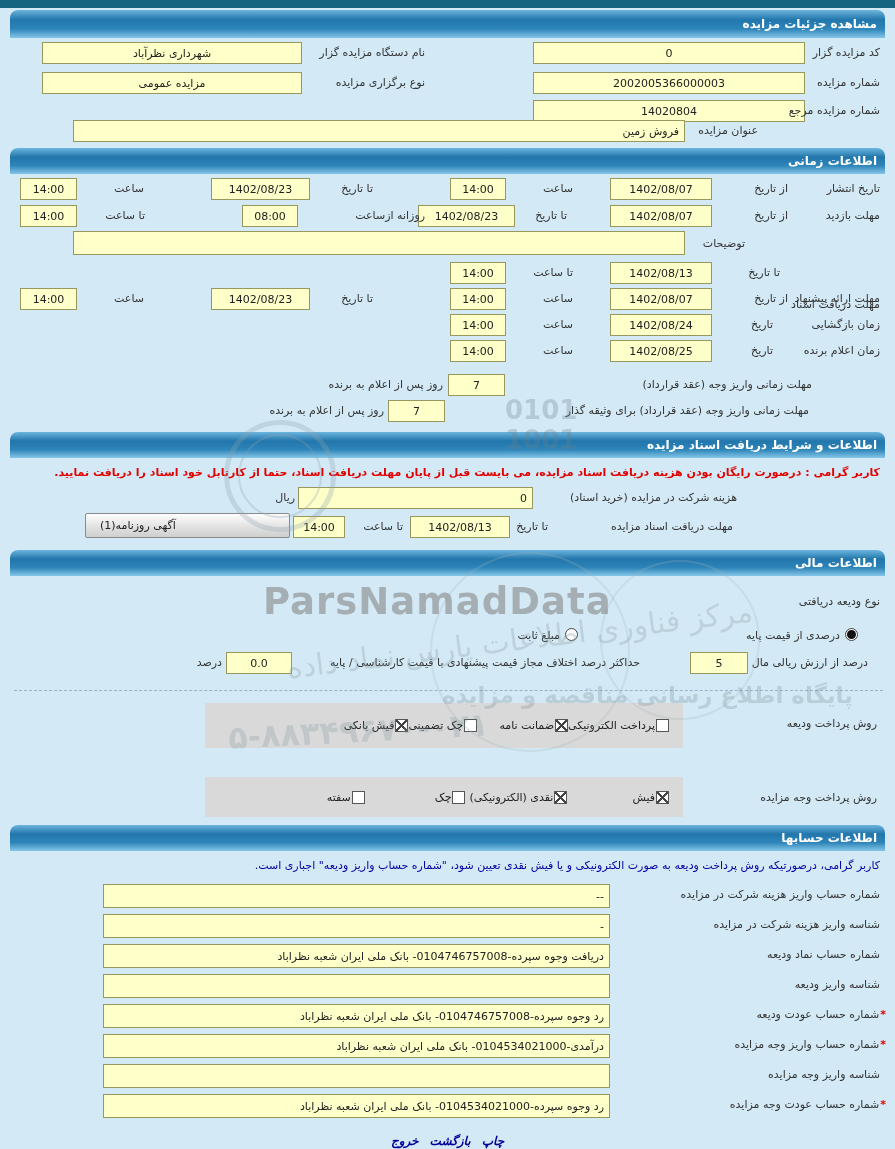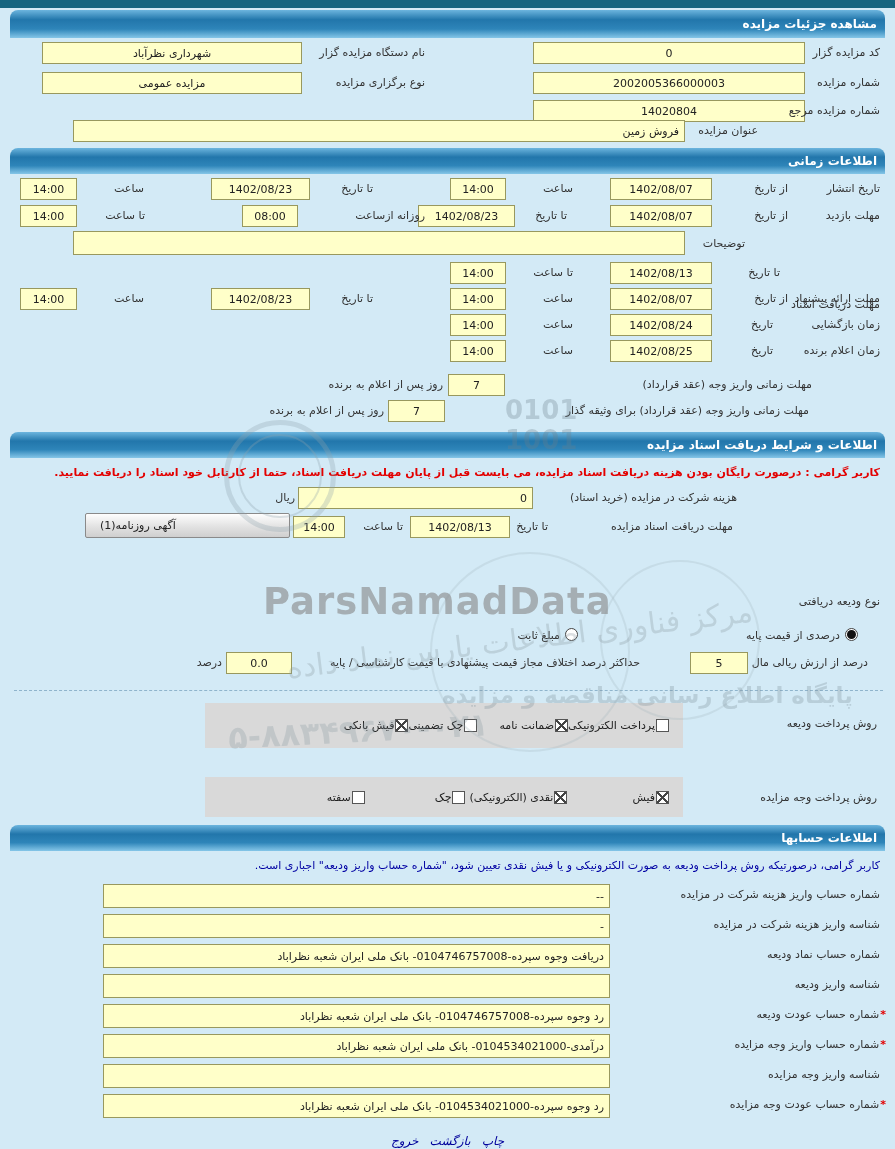--- a/index.html
+++ b/index.html
@@ -28,21 +28,21 @@
   .cb{width:13px;height:13px;background:#fff;border:1px solid #555;box-sizing:border-box;
       margin-left:1px;flex:none;}
   .cb[data-checked="true"]{background-image:
       linear-gradient(45deg,transparent 43%,#444 43%,#444 57%,transparent 57%),
       linear-gradient(-45deg,transparent 43%,#444 43%,#444 57%,transparent 57%);}
   .rdo{position:absolute;width:13px;height:13px;border:1px solid #444;border-radius:50%;
        background:#fff;z-index:3;box-sizing:border-box;}
   .rdo[data-checked="true"]::after{content:"";position:absolute;inset:1px;border-radius:50%;background:#111;}
   .dashes{position:absolute;left:14px;right:12px;border-top:1px dashed #8fb4cc;z-index:1;}
   .footer{position:absolute;left:0;right:0;text-align:center;z-index:3;}
-  .link{color:#00009b;font-weight:normal;font-style:italic;font-size:12px;margin:0 3px;cursor:pointer;}
+  .link{color:#00009b;font-weight:bold;font-style:italic;font-size:12px;margin:0 3px;cursor:pointer;}
   .wm{position:absolute;pointer-events:none;z-index:5;white-space:nowrap;}
   .wm-ring{border-radius:50%;box-sizing:border-box;}
 </style>
 </head>
 <body>
 
 <div class="page">
   <div class="topstrip"></div>
 
   <div class="bar" style="top:10px;height:28px;">
@@ -138,20 +138,23 @@
   <div class="fld start" style="top:487px;right:362px;width:228px;">0</div>
   <span class="sub" style="top:491px;right:600px;">ریال</span>
 
   <span class="lbl" style="top:520px;right:162px;">مهلت دریافت اسناد مزایده</span>
   <span class="sub" style="top:520px;right:347px;">تا تاریخ</span>
   <div class="fld" style="top:516px;right:385px;width:98px;">1402/08/13</div>
   <span class="sub" style="top:520px;right:492px;">تا ساعت</span>
   <div class="fld" style="top:516px;right:550px;width:50px;">14:00</div>
   <div class="btn" style="top:513px;right:605px;width:205px;height:25px;">آگهی روزنامه(1)</div>
 
+  <div class="bar" style="top:550px;">
+    <span>اطلاعات مالی</span>
+  </div>
 
   <span class="lbl" style="top:595px;right:15px;">نوع ودیعه دریافتی</span>
 
   <span class="rdo" style="top:628px;right:37px;" data-checked="true"></span>
   <span class="lbl" style="top:629px;right:55px;">درصدی از قیمت پایه</span>
   <span class="rdo" style="top:628px;right:317px;" data-checked="false"></span>
   <span class="lbl" style="top:629px;right:335px;">مبلغ ثابت</span>
 
   <span class="lbl" style="top:656px;right:27px;">درصد از ارزش ریالی مال</span>
   <div class="fld" style="top:652px;right:147px;width:56px;">5</div>

